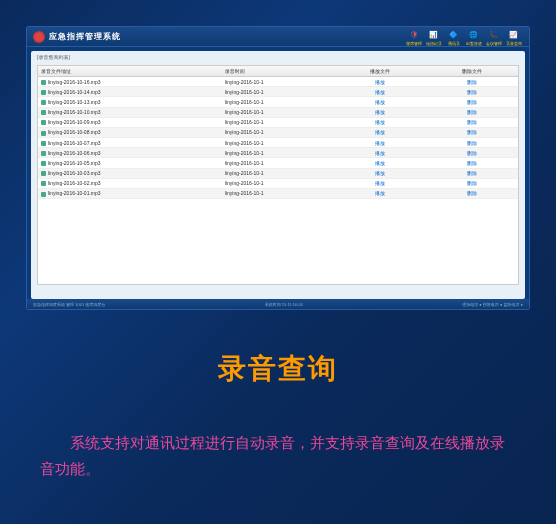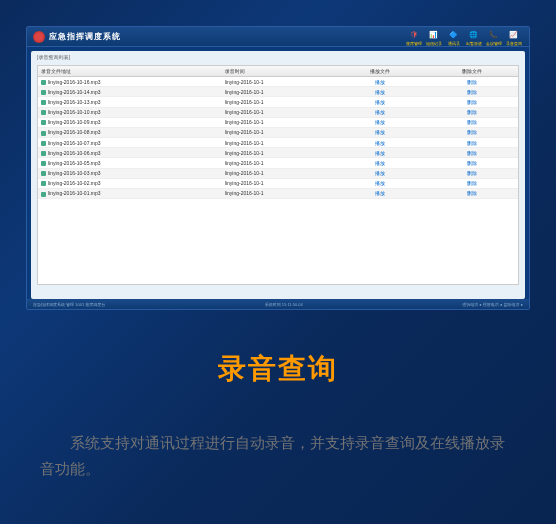--- a/index.html
+++ b/index.html
@@ -91,37 +91,37 @@
     top: 350px; left: 0; right: 0;
     text-align: center;
     color: #ff9900;
     font-size: 28px;
     font-weight: bold;
     letter-spacing: 2px;
   }
   .slide-desc {
     position: absolute;
     top: 430px; left: 40px; right: 40px;
-    color: #737373;
+    color: #ec4899;
     font-size: 15px;
     line-height: 1.7;
     text-indent: 2em;
   }
   .col-addr { width: 36%; }
   .col-time { width: 22%; }
   .col-play { width: 18%; text-align: center;}
   .col-del  { width: 18%; text-align: center;}
 </style>
 </head>
 <body>
 
 <div class="app-window">
   <div class="app-header">
     <div class="app-logo"></div>
-    <div class="app-title">应急指挥调度系统</div>
+    <div class="app-title">应急指挥管理系统</div>
     <div class="header-icons" id="header-icons">
         <div class="hicon-wrap">
           <div class="hicon" style="color: rgb(238, 85, 85);">🛡</div>
           <div class="hicon-label">座席管理</div>
         </div>
         <div class="hicon-wrap">
           <div class="hicon" style="color: rgb(255, 204, 0);">📊</div>
           <div class="hicon-label">短信记录</div>
         </div>
         <div class="hicon-wrap">

